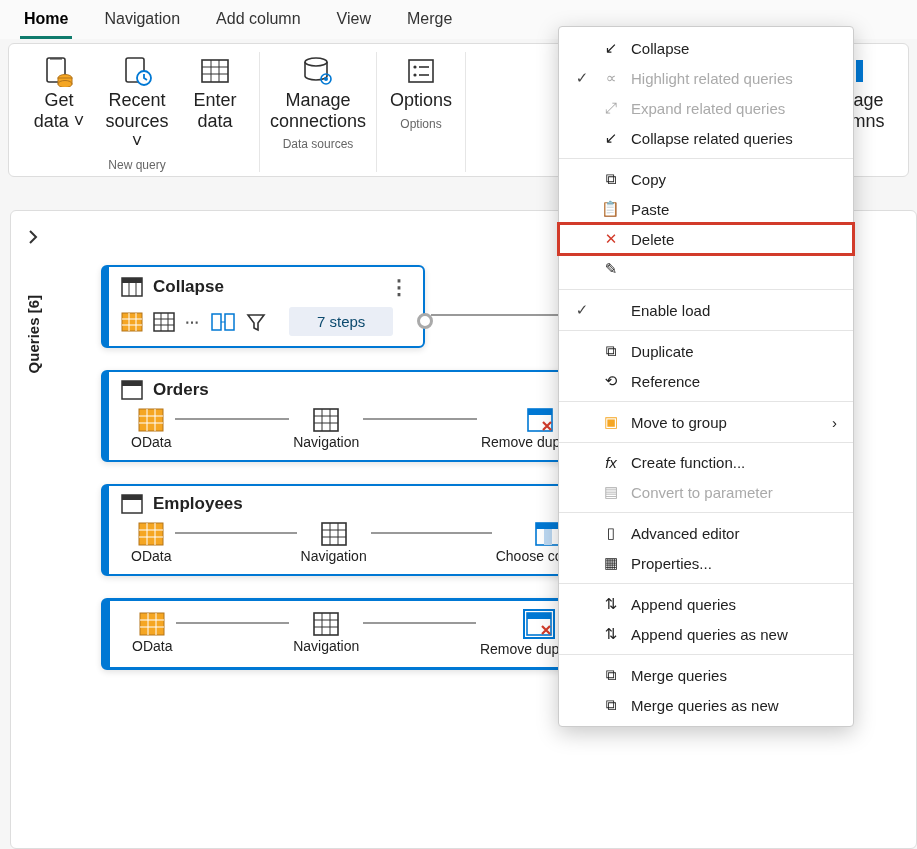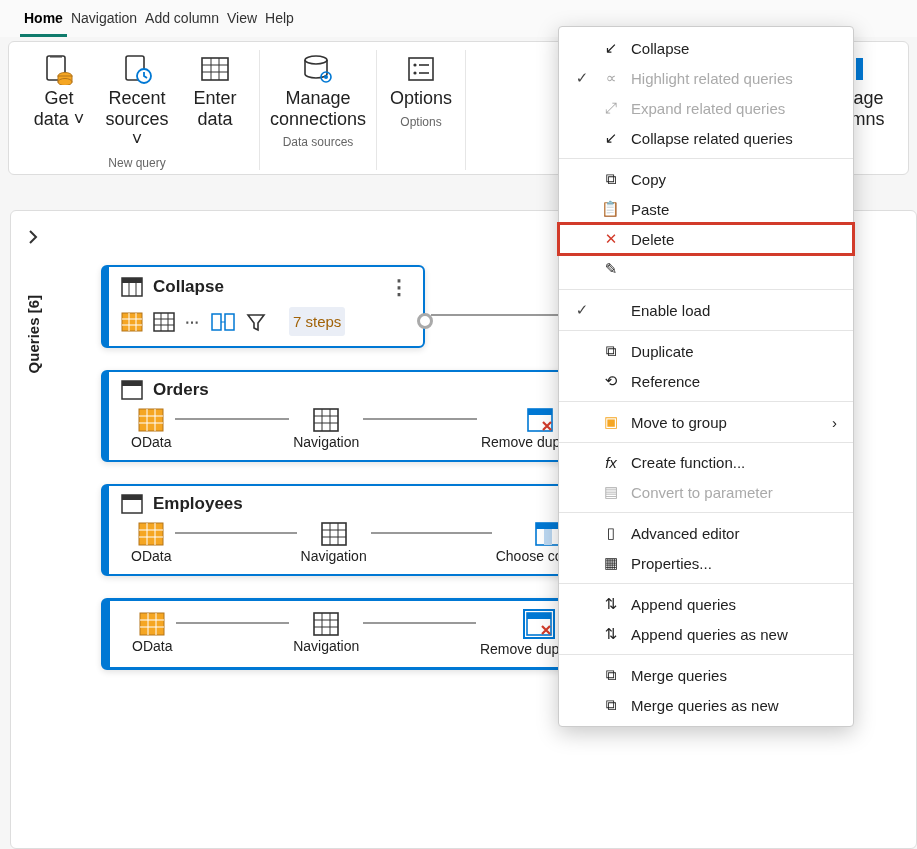--- a/index.html
+++ b/index.html
@@ -9,23 +9,24 @@
     font-size: 14px;
     background: #f6f6f6;
     color: #222;
     width: 917px;
     height: 849px;
     overflow: hidden;
   }
   
   .tabs {
     display: flex;
+    gap: 28px;
     padding: 6px 20px 0 20px;
     background: #fafafa;
-    font-size: 14px;
+    font-size: 16px;
   }
   .tab { padding: 4px 4px 8px 4px; cursor: pointer; color: #333; }
   .tab.active {
     font-weight: 600;
     color: #000;
     border-bottom: 3px solid #0f7b6c;
   }
   
   .ribbon {
     background: #fff;
@@ -107,22 +108,22 @@
   }
   .card .head {
     display:flex; align-items:center; gap:10px;
     font-size: 17px; font-weight: 600;
     margin-bottom: 8px;
   }
   .card .more { margin-left:auto; color:#555; font-size:20px; letter-spacing:2px; cursor:pointer;}
   .card .body { display:flex; align-items:center; gap:10px; }
   .badge {
     background:#eaeef6;
-    color:#a16207;
-    padding:6px 4px;
+    color:#0c4a6e;
+    padding:6px 28px;
     border-radius:3px;
     font-size:15px;
     cursor: pointer;
     margin-left: 12px;
   }
   .miniicons { display:flex; gap:10px; align-items:center;}
   .dot3 { color:#555; font-weight:bold; letter-spacing:2px;}
   .svgline { stroke:#999; stroke-width:2; }
   .node {
     position:absolute;
@@ -170,21 +171,21 @@
   .card .selbox { border:2px solid #0078d4; padding:1px; display:inline-flex;}
 </style>
 </head>
 <body>
 
 <div class="tabs">
   <div class="tab active">Home</div>
   <div class="tab">Navigation</div>
   <div class="tab">Add column</div>
   <div class="tab">View</div>
-  <div class="tab">Help</div>
+  <div class="tab">Merge</div>
 </div>
 
 <div class="ribbon">
   <div class="rgroup">
     <div class="gitems">
       <div class="rbtn">
         <span class="ic">
           <svg width="32" height="32">
               <rect x="4" y="3" width="18" height="24" rx="2" fill="none" stroke="#333" stroke-width="1.6"></rect>
               <path d="M7 4 L19 4" stroke="#333"></path>

